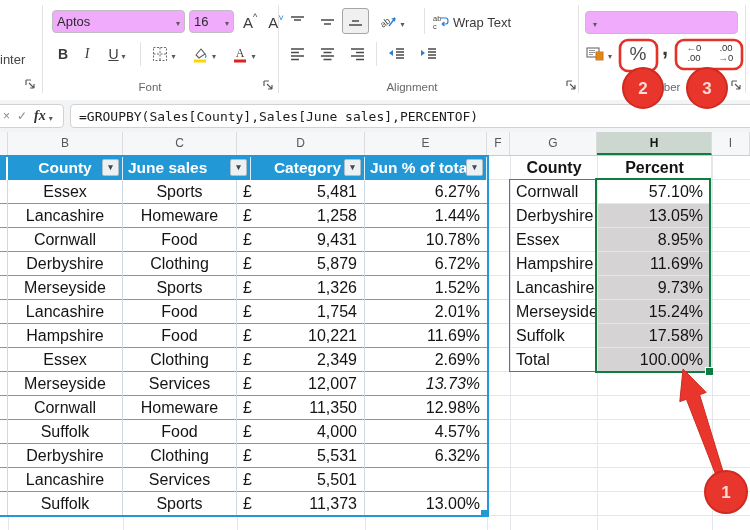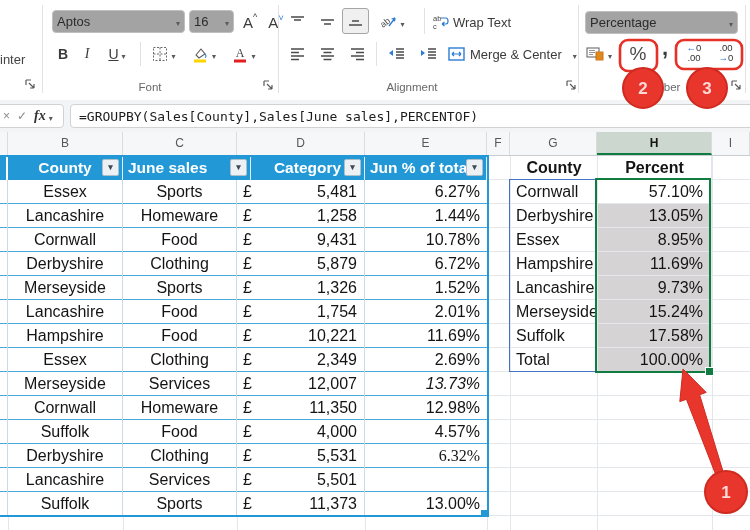--- a/index.html
+++ b/index.html
@@ -6,21 +6,21 @@
   body{width:750px;height:530px;position:relative;overflow:hidden;
        font-family:"Liberation Sans",sans-serif;background:#fff;}
   .abs{position:absolute;}
   
   #ribbon{left:0;top:0;width:750px;height:100px;background:#fff;border-bottom:1px solid #d4d4d4;}
   .vdiv{position:absolute;top:5px;height:88px;width:1px;background:#e2e2e2;}
   .grouplabel{position:absolute;top:81px;font-size:11.5px;color:#67686a;text-align:center;}
   .launcher{position:absolute;width:12px;height:12px;}
   .rbtn{position:absolute;height:24px;display:flex;align-items:center;justify-content:center;
         color:#3b3b3b;font-size:13px;}
-  .combo{position:absolute;height:23px;background:#a3a3a3;border:1px solid #bfbfbf;border-radius:4px;
+  .combo{position:absolute;height:23px;background:#f0abfc;border:1px solid #bfbfbf;border-radius:4px;
          display:flex;align-items:center;font-size:13px;color:#2b2b2b;padding:0 4px;box-sizing:border-box;}
   .combo .grow{flex:1;overflow:hidden;white-space:nowrap;}
   .chev::after{content:"▾";font-size:8px;color:#5a5a5a;margin-left:3px;}
   .selbox{background:#f0f0f0;border:1px solid #a6a6a6;border-radius:3px;box-sizing:border-box;}
   .blue{color:#2b7cd3;}
   
   #fbar{left:0;top:100px;width:750px;height:32px;background:#f3f4f5;border-bottom:1px solid #c9ccd0;}
   .fbox{position:absolute;top:4px;height:24px;background:#fff;border:1px solid #d2d2d2;border-radius:4px;
         box-sizing:border-box;display:flex;align-items:center;}
   
@@ -183,36 +183,27 @@
       <path d="M1 6 l4-3 v6 Z" fill="#2b7cd3"></path>
       <path d="M8 2 H16 M8 5 H16 M8 8 H16 M8 11 H16" stroke="#4a4a4a" stroke-width="1.3"></path>
       </svg>
   </div>
   <div class="rbtn" style="left:414px;top:42px;width:28px;">
     <svg width="17" height="14" viewBox="0 0 17 14">
       <path d="M5 3 l-4 3 l4 3 Z" fill="#2b7cd3" transform="rotate(180 3 6)"></path>
       <path d="M8 2 H16 M8 5 H16 M8 8 H16 M8 11 H16" stroke="#4a4a4a" stroke-width="1.3"></path>
       </svg>
   </div>
-  <div class="rbtn" style="left:448px;top:42px;width:130px;justify-content:flex-start;">
-    <svg width="17" height="14" viewBox="0 0 17 14" style="margin-right:5px;">
-      <rect x="1" y="1" width="15" height="12" fill="none" stroke="#2b7cd3" stroke-width="1.4"></rect>
-      <path d="M4 7 H13 M4 7 l2-2 M4 7 l2 2 M13 7 l-2-2 M13 7 l-2 2" stroke="#2b7cd3" stroke-width="1.2" fill="none"></path>
-    </svg>
-    <span>Merge &amp; Center</span>
-    <span class="chev" style="margin-left:8px;"></span>
-  </div>
   <div class="grouplabel" style="left:372px;width:80px;">Alignment</div>
   <svg class="launcher" style="left:565px;top:79px;" viewBox="0 0 12 12">
     <path d="M2 2 h5 M2 2 v5 M5 5 l5 5 M10 10 v-4 M10 10 h-4" stroke="#5a5a5a" stroke-width="1.2" fill="none"></path>
   </svg>
   <div class="vdiv" style="left:578px;"></div>
 
   <div class="combo" style="left:585px;top:11px;width:153px;">
-    <span class="grow">Percentage</span>
     <span class="chev"></span>
   </div>
   <div class="rbtn" style="left:581px;top:42px;width:36px;">
     <svg width="19" height="16" viewBox="0 0 19 16">
       <rect x="1" y="2" width="12" height="9" fill="#fff" stroke="#6a6a6a" stroke-width="1.1"></rect>
       <path d="M3 4.5 h6 M3 6.5 h6 M3 8.5 h4" stroke="#8a8a8a" stroke-width="0.9"></path>
       <rect x="10" y="6" width="7" height="8" fill="#f59b22" stroke="#c06c10" stroke-width="0.9"></rect>
       <path d="M10 8 h7 M10 10 h7 M10 12 h7" stroke="#c06c10" stroke-width="0.8"></path>
     </svg>
       <span class="chev"></span>
@@ -395,21 +386,21 @@
         <div class="lcell c-center" style="width: 115px;">Suffolk</div>
         <div class="lcell c-center" style="width: 114px;">Food</div>
         <div class="lcell c-right" style="width: 128px;">4,000<span class="cursym">£</span></div>
         <div class="lcell c-right" style="width: 122px; border-right: none;">4.57%</div>
       </div>
       <div class="lrow">
         <div class="lcell c-center" style="width: 8px;"></div>
         <div class="lcell c-center" style="width: 115px;">Derbyshire</div>
         <div class="lcell c-center" style="width: 114px;">Clothing</div>
         <div class="lcell c-right" style="width: 128px;">5,531<span class="cursym">£</span></div>
-        <div class="lcell c-right" style="width: 122px; border-right: none; font-family: Liberation Serif, serif;">6.32%</div>
+        <div class="lcell c-right" style="width: 122px; border-right: none;">6.32%</div>
       </div>
       <div class="lrow">
         <div class="lcell c-center" style="width: 8px;"></div>
         <div class="lcell c-center" style="width: 115px;">Lancashire</div>
         <div class="lcell c-center" style="width: 114px;">Services</div>
         <div class="lcell c-right" style="width: 128px;">5,501<span class="cursym">£</span></div>
       </div>
       <div class="lrow">
         <div class="lcell c-center" style="width: 8px;"></div>
         <div class="lcell c-center" style="width: 115px;">Suffolk</div>

